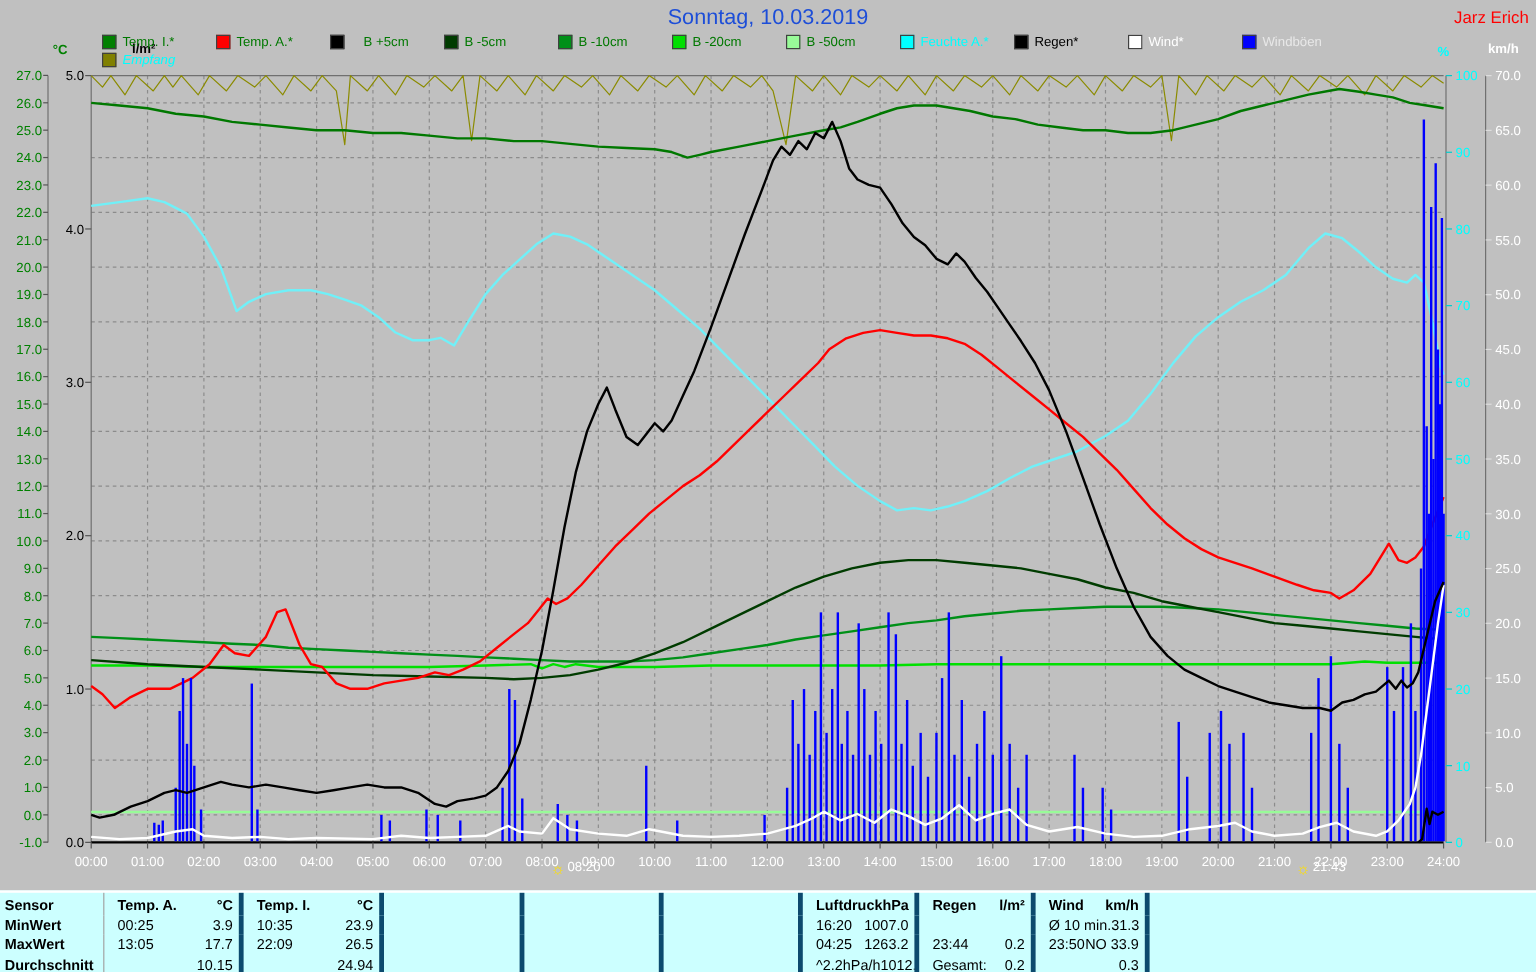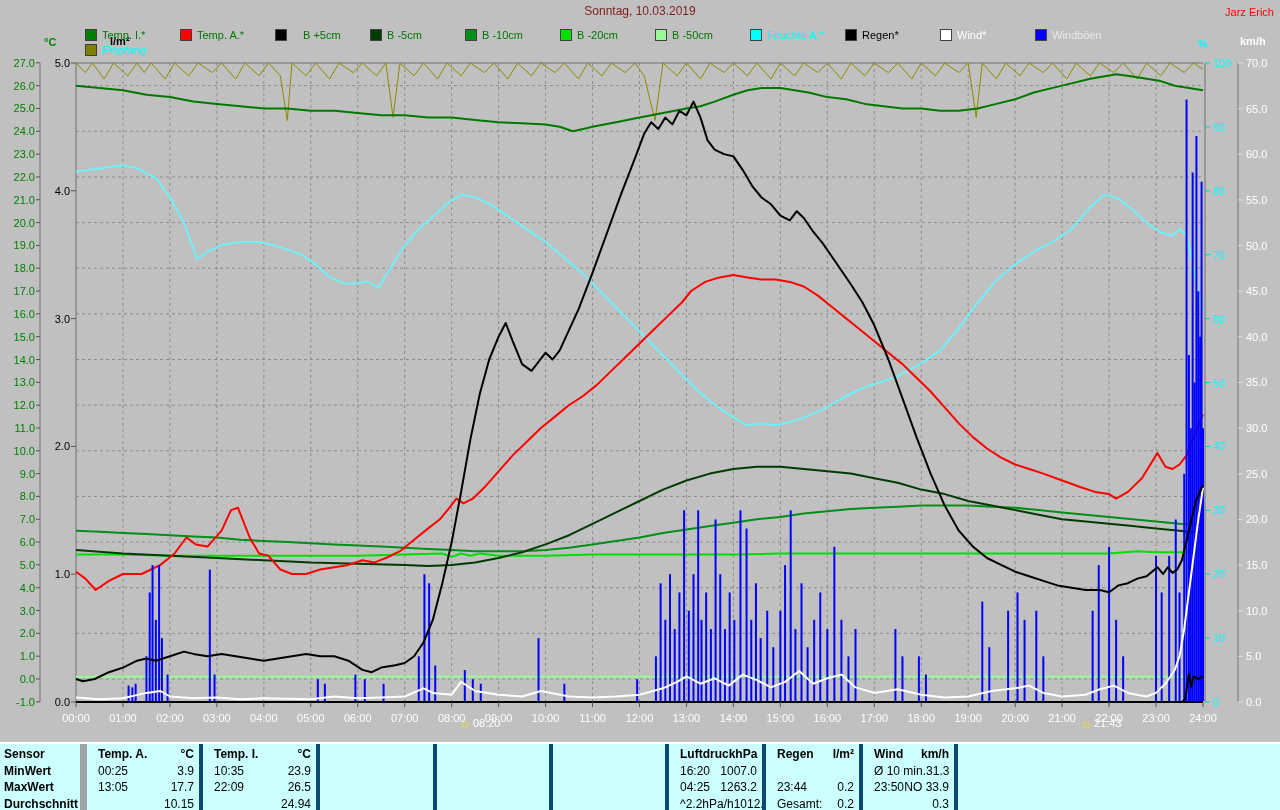--- a/index.html
+++ b/index.html
@@ -1,20 +1,20 @@
 <!DOCTYPE html>
 <html><head>
 <meta charset="utf-8">
 <style>
   html,body{margin:0;padding:0;background:#C0C0C0;}
   .app{position:relative;width:1280px;height:810px;background:#C0C0C0;overflow:hidden;
        font-family:"Liberation Sans",sans-serif;-webkit-font-smoothing:none;}
   .titlebar{position:absolute;left:0;top:4px;width:100%;height:22px;}
-  .title{display:block;text-align:center;color:#7f1d1d;font-size:12px;}
-  .owner{position:absolute;right:6px;top:2px;color:#FF0000;font-size:11px;}
+  .title{display:block;text-align:center;color:#1d4ed8;font-size:18px;}
+  .owner{position:absolute;right:6px;top:2px;color:#FF0000;font-size:14px;}
   .corner{position:absolute;font-size:11px;font-weight:bold;}
   .u-temp{left:44px;top:36px;color:#008000;}
   .u-rain{left:110px;top:35px;color:#000000;}
   .u-hum{left:1198px;top:38px;color:#00FFFF;}
   .u-wind{left:1240px;top:35px;color:#FFFFFF;}
   .legend-row{position:absolute;left:85px;display:flex;}
   .r1{top:29px;justify-content:flex-end;}
   .r2{top:44px;}
   .litem{width:95px;display:flex;align-items:center;font-size:11px;white-space:nowrap;}
   .swatch{width:10px;height:10px;border:1px solid #404040;margin-right:5px;flex:0 0 auto;}
@@ -26,21 +26,21 @@
   .stats-table{position:absolute;left:0;top:742px;width:1280px;height:68px;background:#CCFFFF;
     border-top:2px solid #FFFFFF;display:grid;
     grid-template-columns:87px 116px 117px 117px 116px 116px 97px 97px 95px auto;
     grid-template-rows:19px 16px 16px 17px;font-size:12px;color:#000;}
   .cell{border-right:4px solid #0c4a6e;padding:0 5px;display:flex;justify-content:space-between;
         align-items:center;white-space:nowrap;overflow:hidden;}
   .cell.lastcol{border-right:none;}
   .cell .lv{padding-left:6px;}
   .cell .rv{margin-left:auto;}
   .bold{font-weight:bold;}
-  .rowlabel{border-right:7px solid #a3a3a3;padding-left:4px;display:flex;align-items:center;font-weight:bold;}
+  .rowlabel{border-right:1px solid #a3a3a3;padding-left:4px;display:flex;align-items:center;font-weight:bold;}
 </style>
 </head>
 <body>
 
 <div class="app">
   <div class="titlebar">
     <span class="title">Sonntag, 10.03.2019</span>
     <span class="owner">Jarz Erich</span>
   </div>
 

